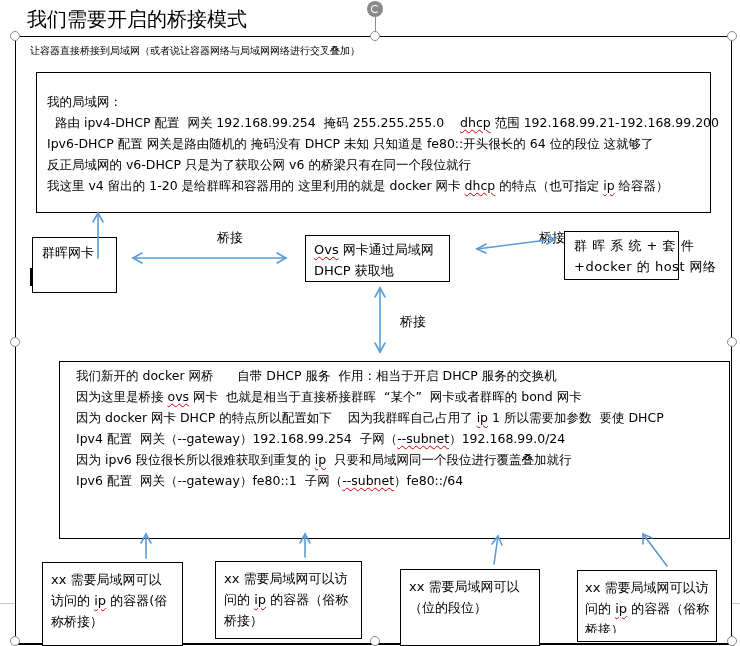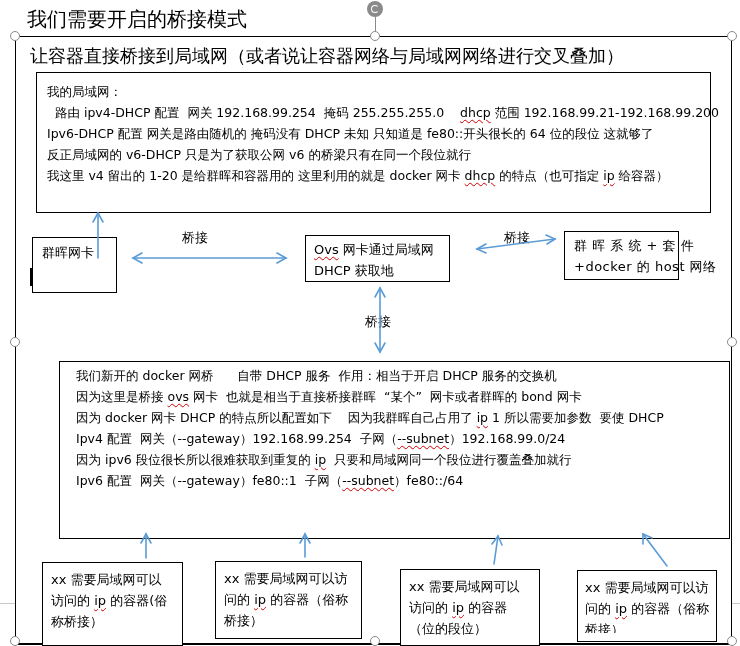--- a/index.html
+++ b/index.html
@@ -5,33 +5,33 @@
   html, body { margin:0; padding:0; background:#ffffff; }
   body { width:740px; height:646px; position:relative; overflow:hidden;
          font-family:"DejaVu Sans","Liberation Sans",sans-serif; color:#000; }
   .abs { position:absolute; }
   .title { left:27px; top:6px; font-size:20px; }
   .frame { left:15px; top:36px; width:717px; height:609px; border:1px solid #000; border-bottom:2px solid #000; box-sizing:border-box; }
   .handle { width:10px; height:10px; border:1px solid #8a8a8a; border-radius:50%; background:#fff; box-sizing:border-box; }
   .rot-stem { left:375px; top:17px; width:1px; height:14px; background:#8a8a8a; }
   .rot { left:367px; top:1px; width:16px; height:16px; border-radius:50%; background:#8a8a8a; }
   .rot::after { content:""; position:absolute; left:4px; top:4px; width:6px; height:6px; border:1.5px solid #fff; border-radius:50%; border-right-color:transparent; }
-  .subtitle { left:30px; top:44px; font-size:18px; }
+  .subtitle { left:30px; top:44px; font-size:10px; }
   .box { border:1px solid #000; background:#fff; box-sizing:border-box; font-size:12.5px; line-height:21px; }
   .box p { margin:0; white-space:nowrap; }
-  .lan { left:36px; top:72px; width:675px; height:141px; padding:8px 0 0 10px; }
+  .lan { left:36px; top:72px; width:675px; height:141px; padding:18px 0 0 10px; }
   .nic { left:32px; top:237px; width:85px; height:56px; padding:4px 0 8px 9px; }
   .ovs { left:305px; top:235px; width:145px; height:47px; padding:3px 0 8px 8px; }
   .host { left:564px; top:231px; width:115px; height:49px; padding:3px 0 0 9px; font-size:13px; letter-spacing:0.5px; }
   .dock { left:59px; top:361px; width:671px; height:178px; padding:3px 0 0 16px; }
   .c1 { left:42px; top:562px; width:141px; height:84px; padding:6px 0 0 8px; font-size:13px; }
   .c2 { left:215px; top:561px; width:147px; height:78px; padding:6px 0 0 8px; font-size:13px; }
   .c3 { left:400px; top:569px; width:140px; height:77px; padding:6px 0 0 8px; font-size:13px; }
   .c4 { left:577px; top:570px; width:140px; height:72px; padding:6px 0 0 7px; font-size:13px; }
-  .lbl { font-size:13px; }
+  .lbl { font-size:13px;margin-left:35px; }
   .sq { text-decoration: underline wavy #d00000; text-decoration-thickness:1px; text-underline-offset:2px; }
   .cursor { left:30px; top:268px; width:2px; height:18px; background:#000; }
   .grayline { left:0; top:603px; width:15px; height:1px; background:#c8c8c8; }
   .grayline2 { left:732px; top:603px; width:8px; height:1px; background:#c8c8c8; }
   svg.arrows { position:absolute; left:0; top:0; }
 </style>
 </head>
 <body>
 
 <div class="abs title">我们需要开启的桥接模式</div>
@@ -93,21 +93,20 @@
   <p>访问的 <span class="sq">ip</span> 的容器(俗</p>
   <p>称桥接）</p>
 </div>
 <div class="abs box c2">
   <p>xx 需要局域网可以访</p>
   <p>问的 <span class="sq">ip</span> 的容器（俗称</p>
   <p>桥接）</p>
 </div>
 <div class="abs box c3">
   <p>xx 需要局域网可以</p>
-  <p>访问的  <span class="sq">ip</span> 的容器</p>
   <p>（位的段位）</p>
 </div>
 <div class="abs box c4">
   <p>xx 需要局域网可以访</p>
   <p>问的 <span class="sq">ip</span> 的容器（俗称</p>
   <p style="height:14px;overflow:hidden">桥接）</p>
 </div>
 
 <svg class="arrows" width="740" height="646">
   <g stroke="#5b9bd5" stroke-width="1.6" fill="none" stroke-linecap="round">

